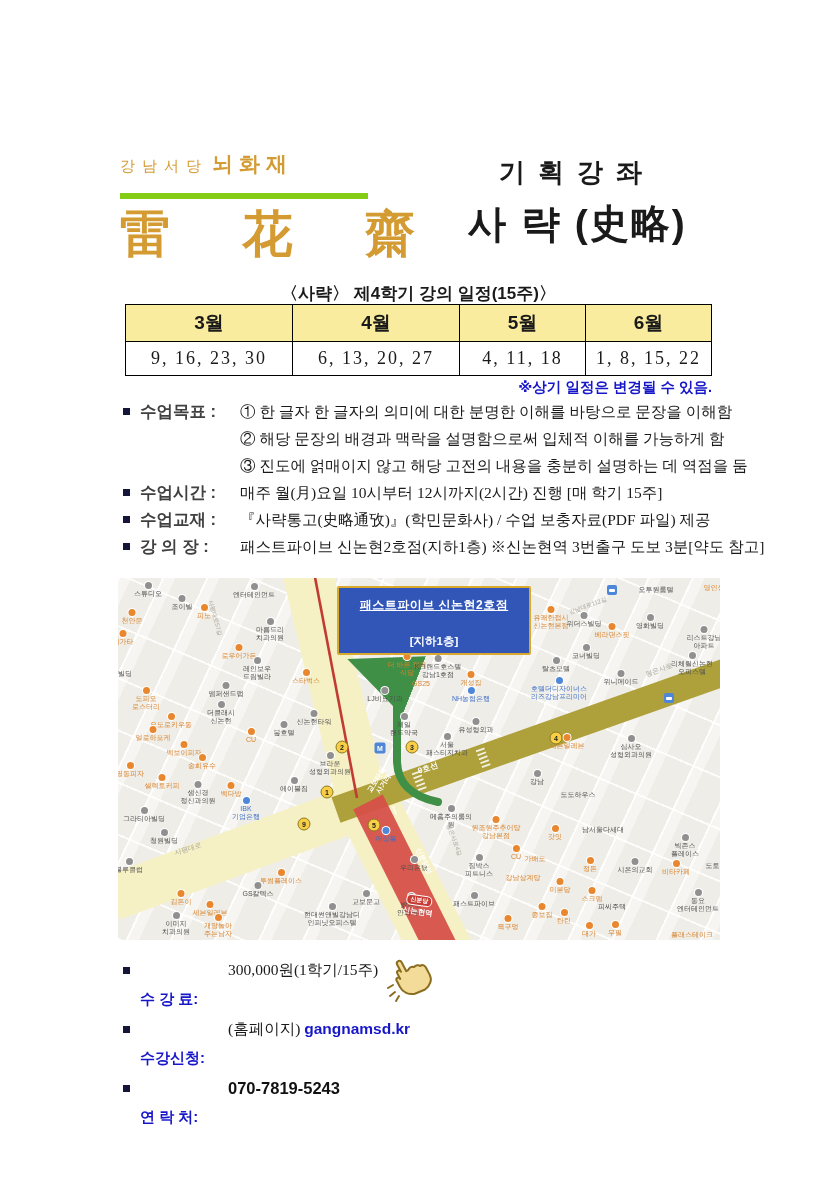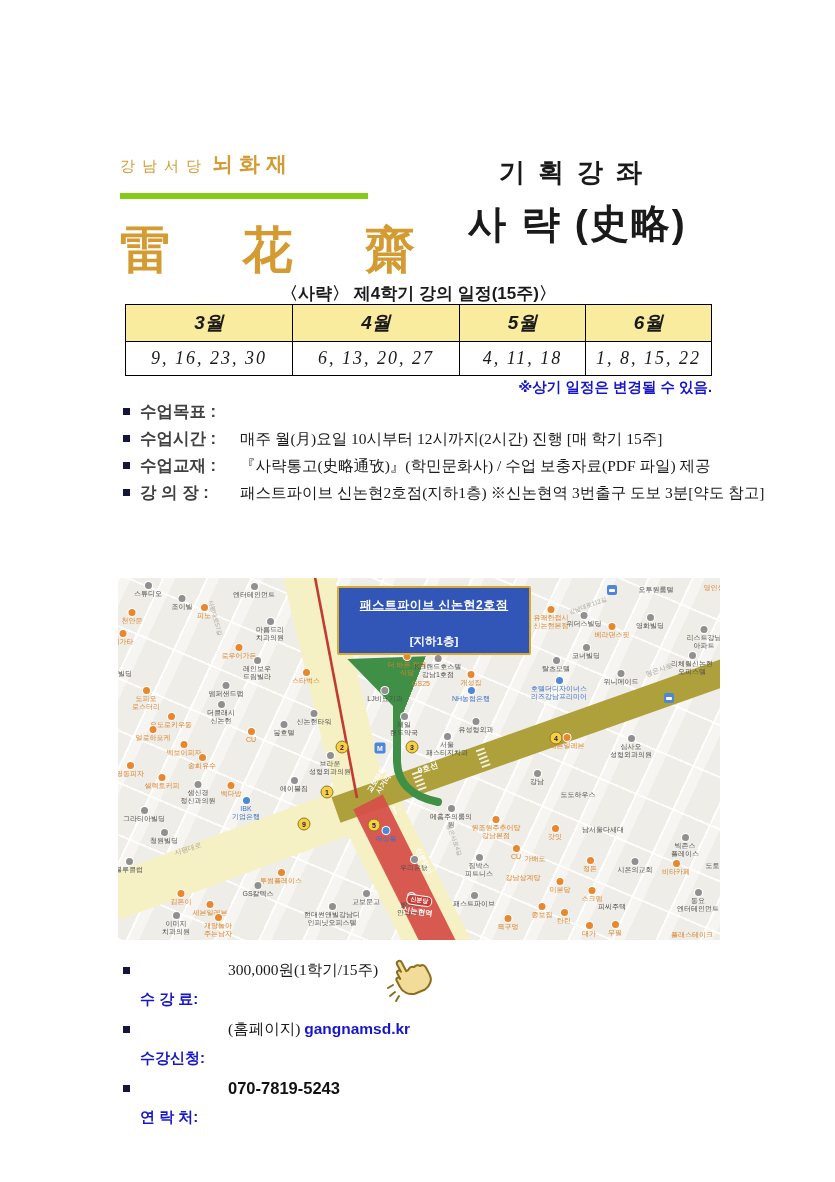--- a/index.html
+++ b/index.html
@@ -3,30 +3,30 @@
 <meta charset="utf-8">
 <style>
   html,body{margin:0;padding:0;background:#888;}
   .page{position:relative;width:835px;height:1182px;background:#fff;margin:0 auto;overflow:hidden;
         font-family:"Liberation Serif","DejaVu Serif",serif;color:#1a1a1a;}
   
   .brand{position:absolute;left:120px;top:150px;width:248px;}
   .brand-line1{color:#D49B32;border-bottom:6px solid #84cc16;padding-bottom:15px;white-space:nowrap;}
   .brand-small{font-size:15px;letter-spacing:7px;}
   .brand-bold{font-size:21px;font-weight:bold;letter-spacing:6px;font-family:"Liberation Sans","DejaVu Sans",sans-serif;}
-  .brand-hanja{color:#D49B32;font-size:50px;font-weight:bold;letter-spacing:30px;margin-top:18px;white-space:nowrap;}
+  .brand-hanja{color:#D49B32;font-size:50px;font-weight:bold;letter-spacing:30px;margin-top:2px;white-space:nowrap;}
   .course{position:absolute;left:442px;top:155px;width:270px;text-align:center;
           font-family:"Liberation Sans","DejaVu Sans",sans-serif;}
   .course-type{font-size:26px;font-weight:bold;letter-spacing:13px;}
   .course-title{font-size:39px;font-weight:bold;margin-top:7px;letter-spacing:2px;white-space:nowrap;}
   
   .sched-title{position:absolute;left:125px;top:282px;width:587px;text-align:center;
                font-family:"Liberation Sans","DejaVu Sans",sans-serif;font-size:17px;font-weight:bold;}
   table.sched{position:absolute;left:125px;top:304px;width:587px;border-collapse:collapse;table-layout:fixed;}
-  table.sched th,table.sched td{border:1.8px solid #000;text-align:center;font-style:italic;}
+  table.sched th,table.sched td{border:1.8px solid #000;text-align:center;}
   table.sched th{background:#FAEC9E;font-family:"Liberation Sans","DejaVu Sans",sans-serif;
                  font-size:19px;font-weight:bold;height:34px;}
   table.sched td{font-size:18px;height:31px;letter-spacing:2px;}
   .col-a{width:28.5%;} .col-b{width:28.5%;} .col-c{width:21.5%;} .col-d{width:21.5%;}
   .sched-note{position:absolute;left:125px;top:378px;width:587px;text-align:right;color:#1717C9;
               font-family:"Liberation Sans","DejaVu Sans",sans-serif;font-size:14.5px;font-weight:bold;}
   
   .info-list{position:absolute;left:118px;top:398px;width:605px;}
   .info-item{display:flex;align-items:flex-start;position:relative;padding-left:22px;}
   .sq-bullet{position:absolute;left:5px;top:10px;width:7px;height:7px;background:#15153a;}
@@ -120,20 +120,25 @@
           <td>1, 8, 15, 22</td>
         </tr>
       </tbody>
   </table>
   <div class="sched-note">※상기 일정은 변경될 수 있음.</div>
 
   <div class="info-list" id="info-list">
       <div class="info-item">
         <span class="sq-bullet"></span>
         <div class="info-lbl">수업목표 :</div>
+        <div class="info-content">
+          <div class="info-line"><span>① 한 글자 한 글자의 의미에 대한 분명한 이해를 바탕으로 문장을 이해함</span></div>
+          <div class="info-line"><span>② 해당 문장의 배경과 맥락을 설명함으로써 입체적 이해를 가능하게 함</span></div>
+          <div class="info-line"><span>③ 진도에 얽매이지 않고 해당 고전의 내용을 충분히 설명하는 데 역점을 둠</span></div>
+        </div>
       </div>
       <div class="info-item">
         <span class="sq-bullet"></span>
         <div class="info-lbl">수업시간 :</div>
         <div class="info-content">
           <div class="info-line"><span>매주 월(月)요일 10시부터 12시까지(2시간) 진행 [매 학기 15주]</span></div>
         </div>
       </div>
       <div class="info-item">
         <span class="sq-bullet"></span>

